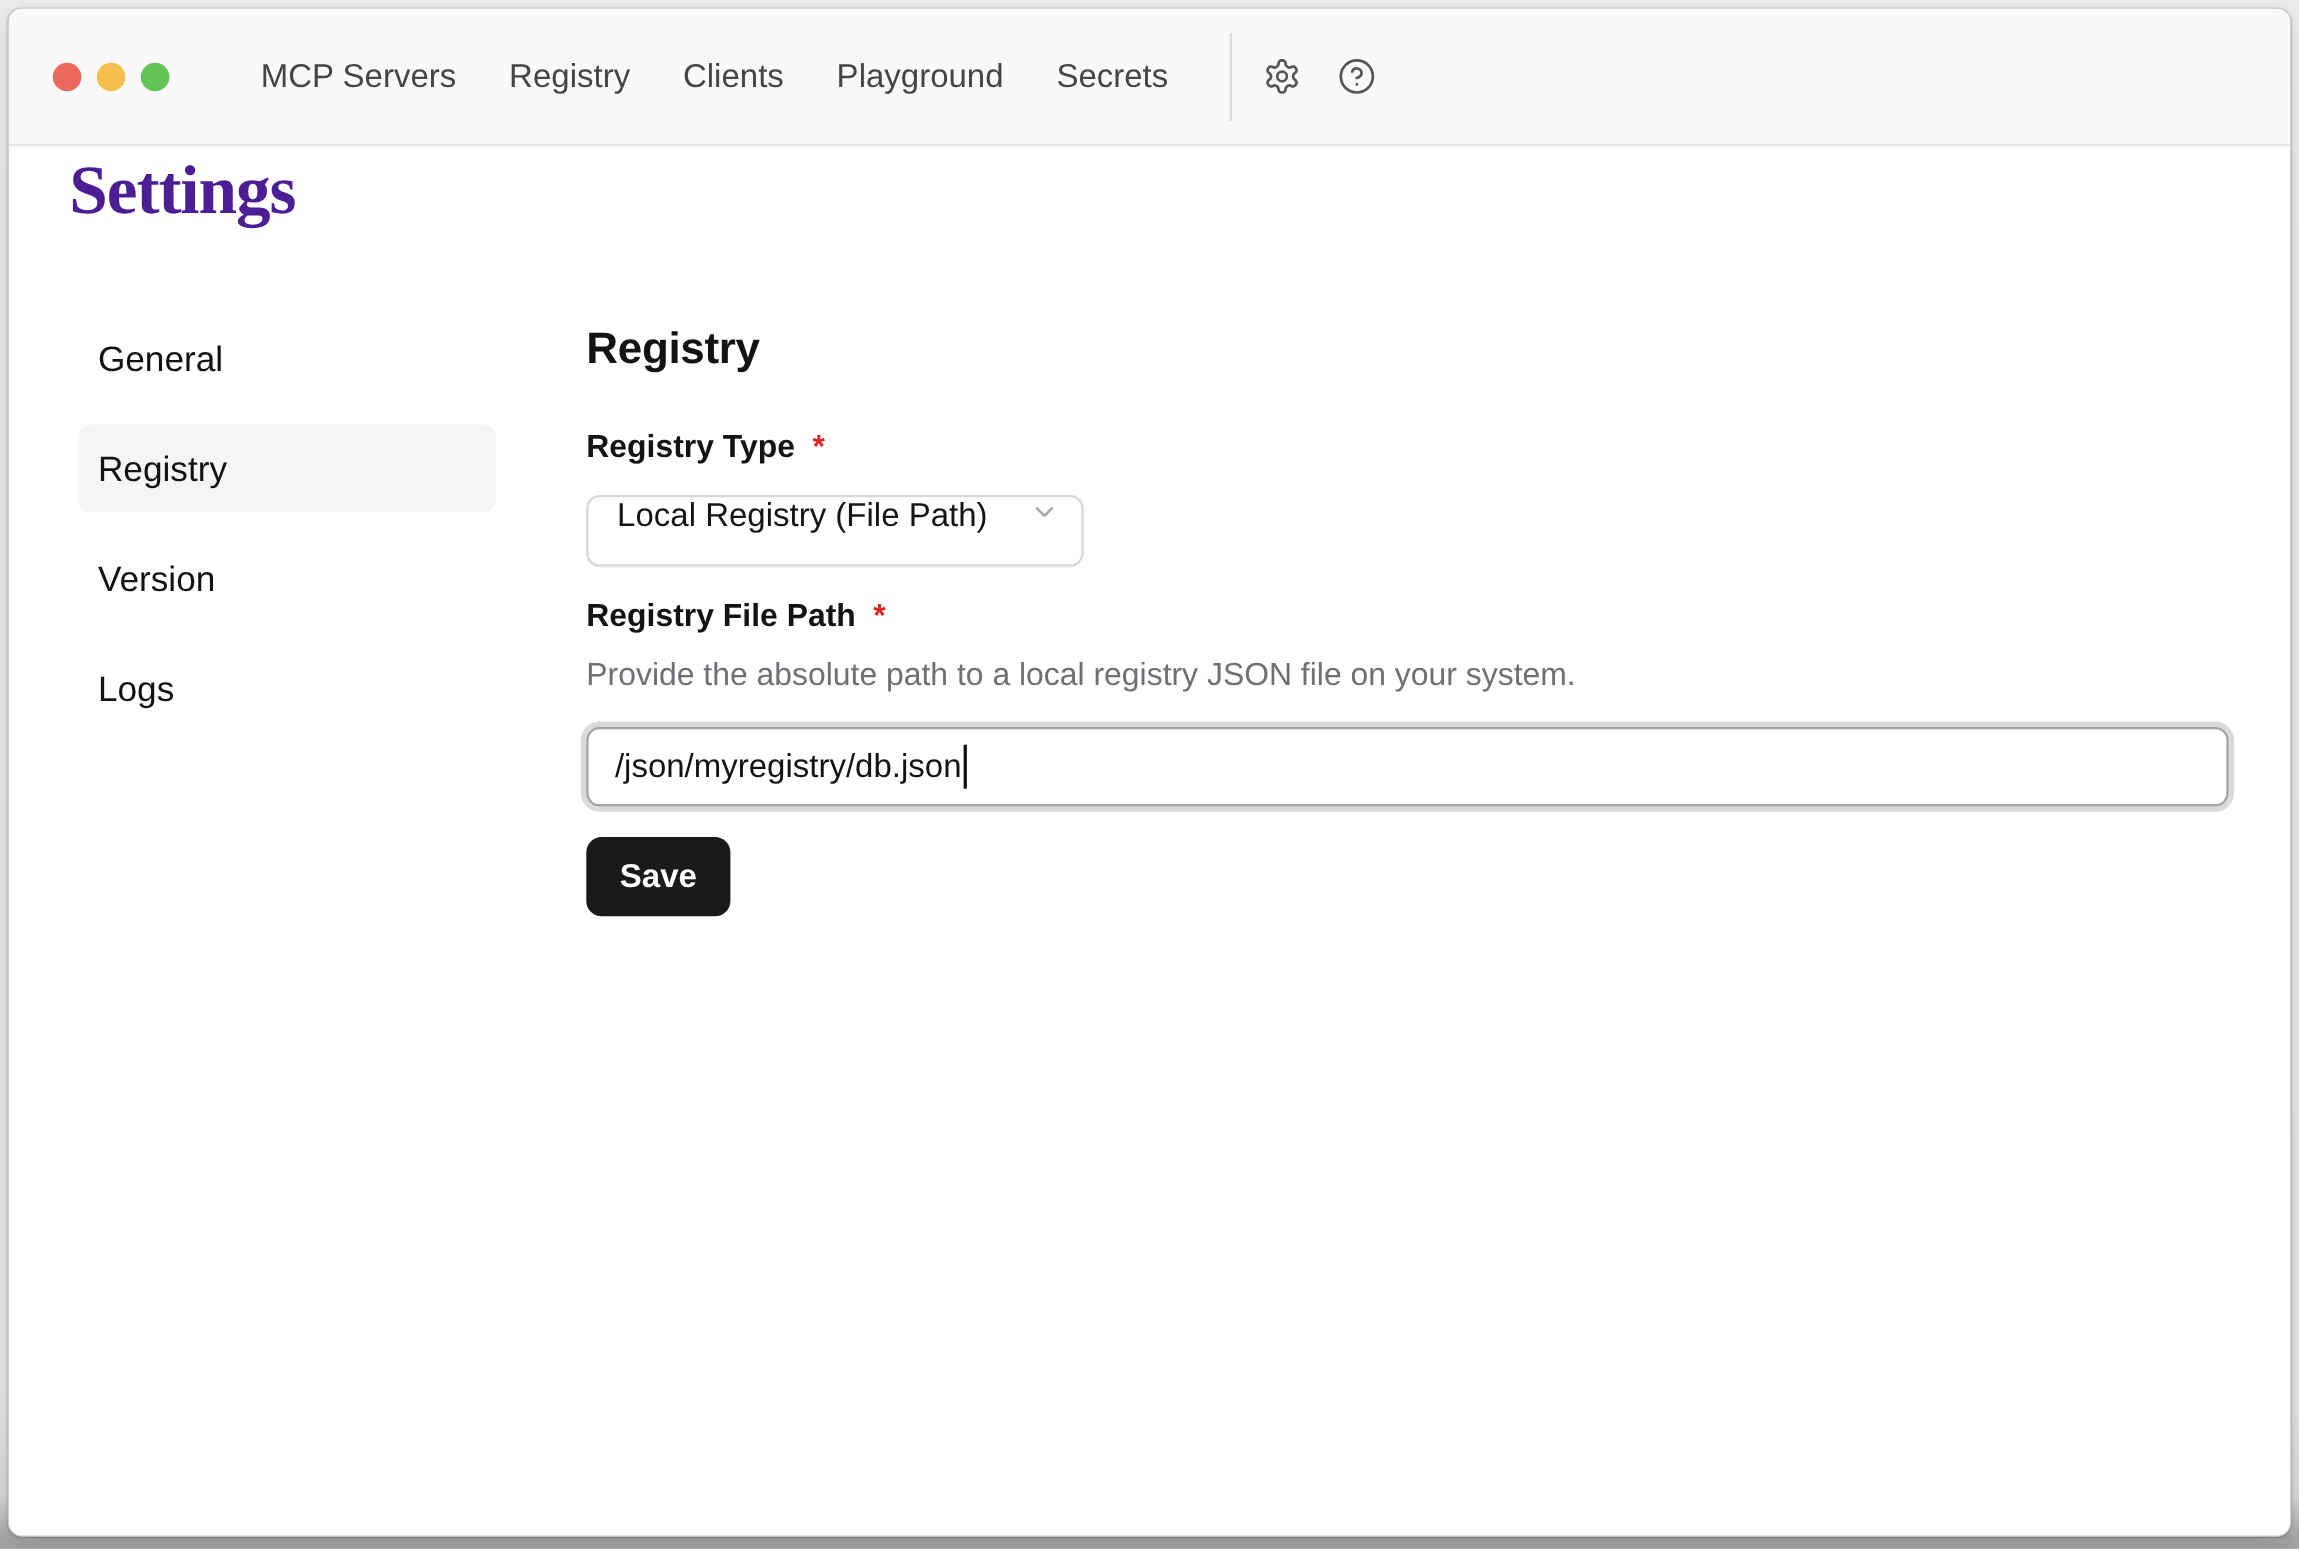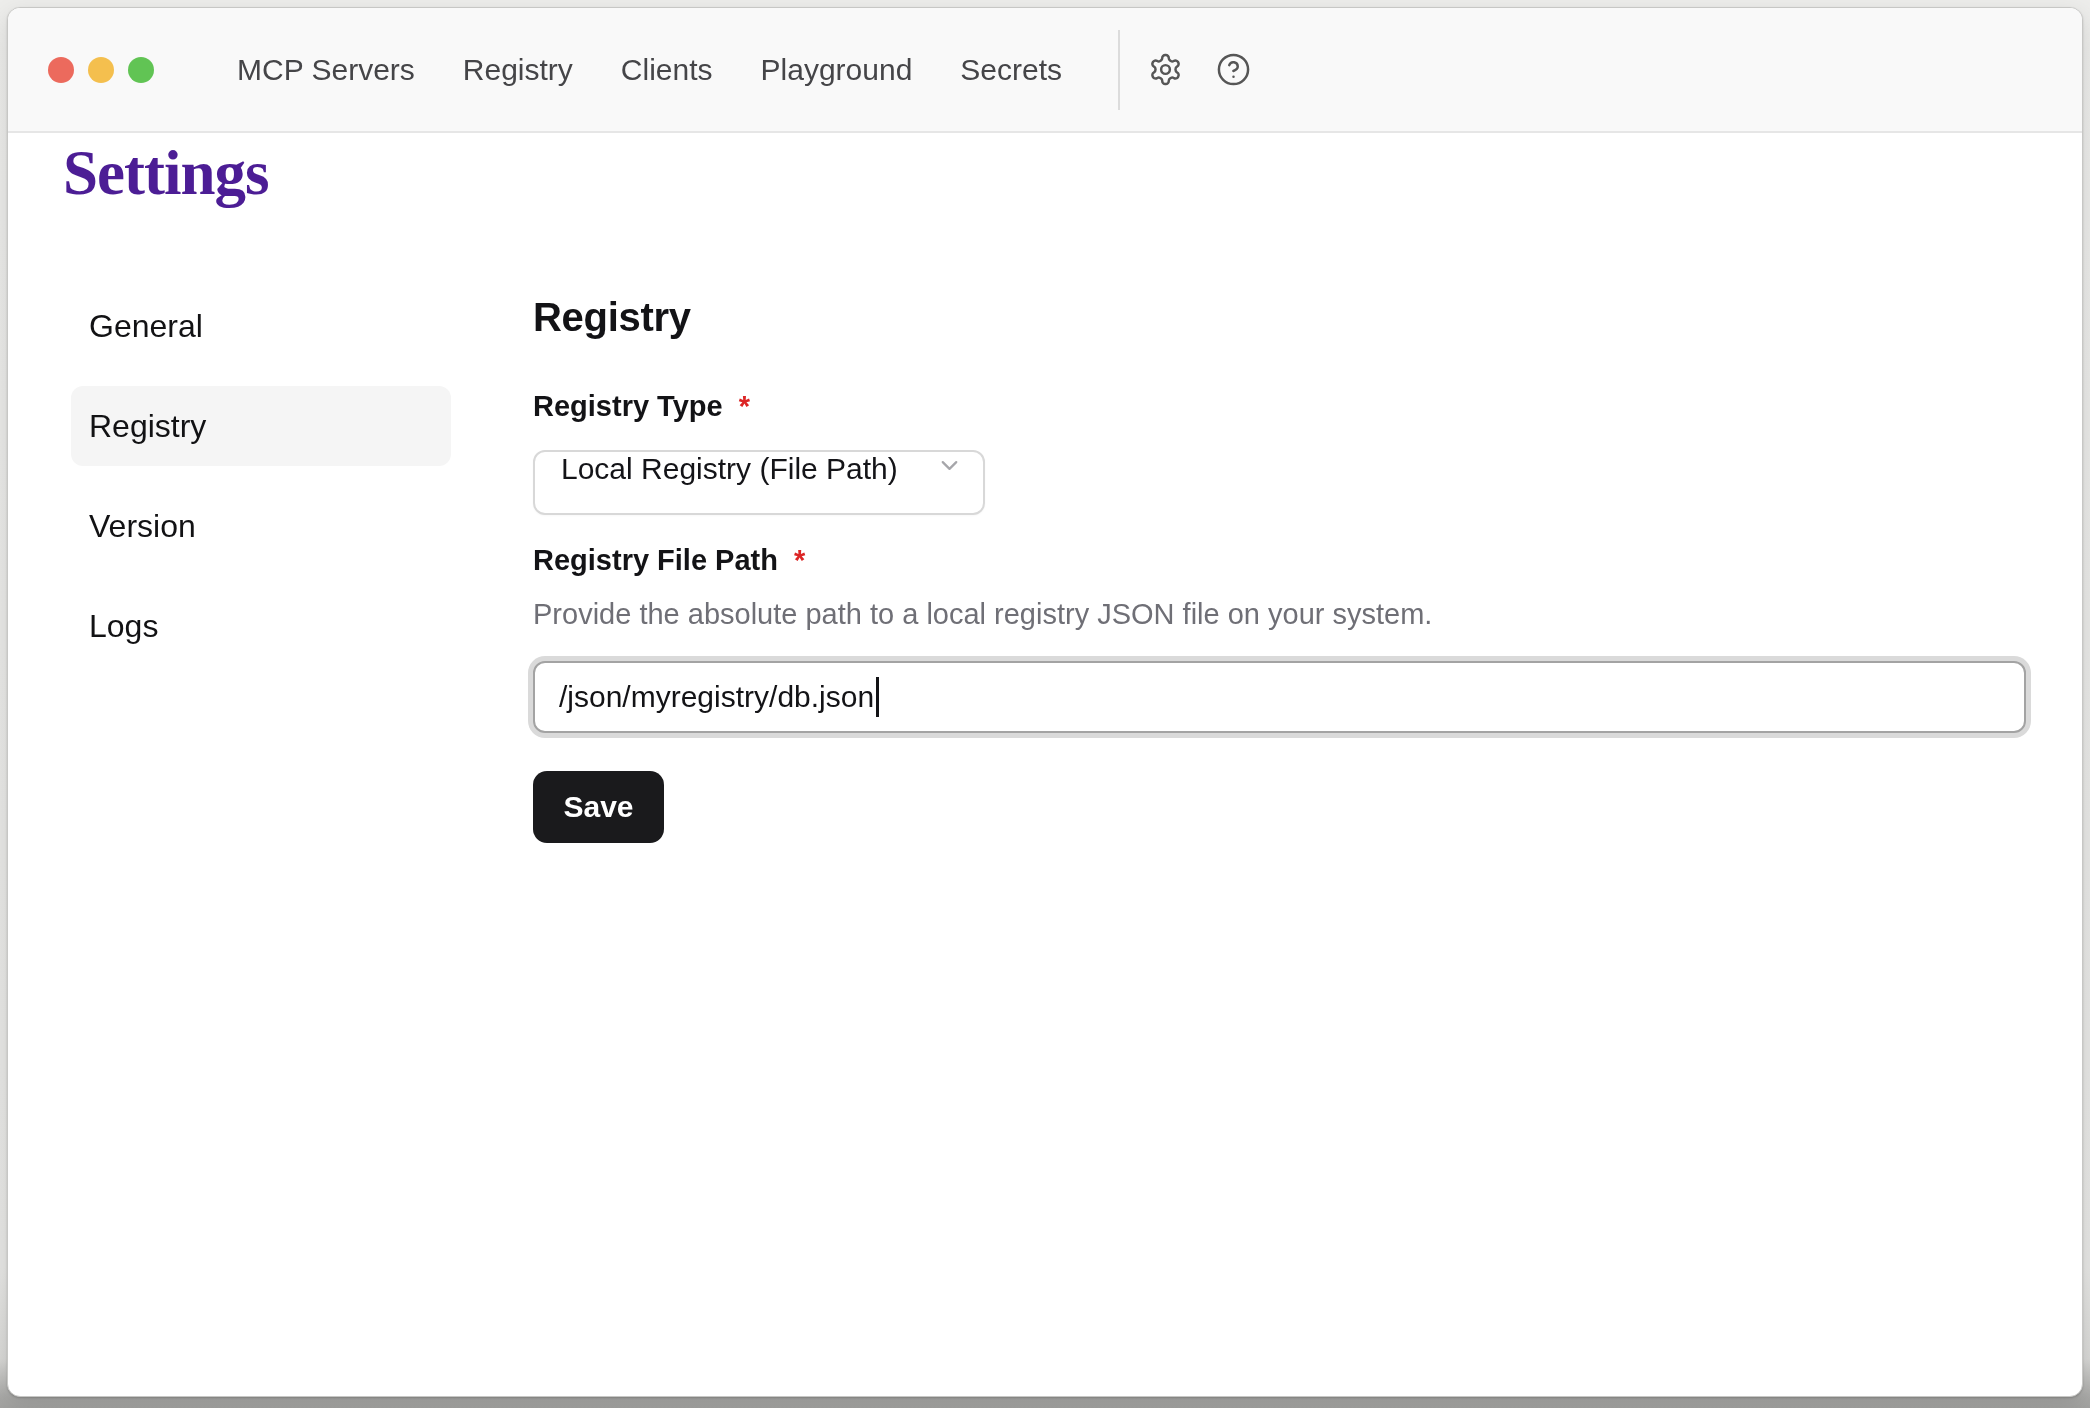--- a/index.html
+++ b/index.html
@@ -177,21 +177,21 @@
   }
   .caret {
     display: inline-block;
     width: 3px; height: 40px;
     background: #131316;
     margin-left: 2px;
     flex: none;
   }
 
   .save-button {
-    margin-top: 38px;
+    margin-top: 28px;
     width: 131px;
     height: 72px;
     background: #1a1a1c;
     color: #ffffff;
     border: none;
     border-radius: 14px;
     font-family: inherit;
     font-size: 30px;
     font-weight: 700;
     display: flex;

